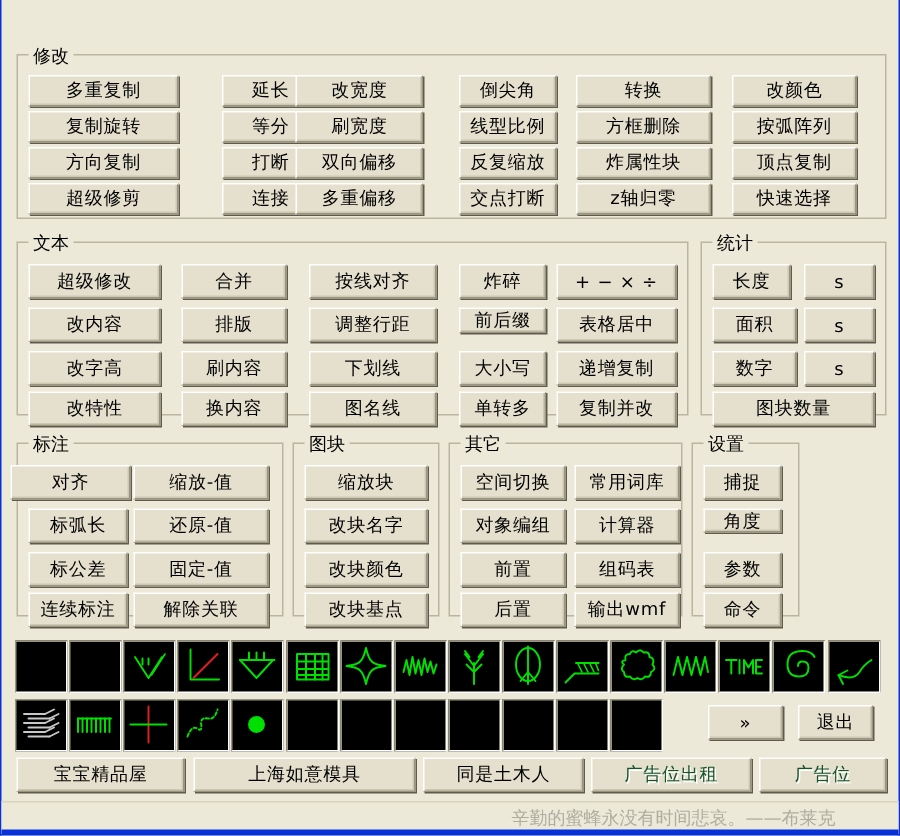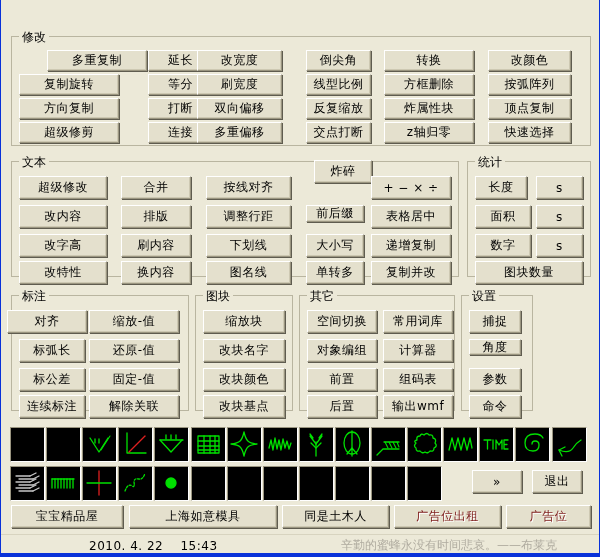--- a/index.html
+++ b/index.html
@@ -50,21 +50,21 @@
     position:absolute;box-sizing:border-box;
     background:#e4e0cd;
     border:1px solid;
     border-color:#ffffff #9a9580 #9a9580 #ffffff;
     box-shadow:inset -1px -1px 0 #cdc8b2, 1px 1px 0 #5f5c4f;
     color:#000;font-size:12px;
     display:flex;align-items:center;justify-content:center;
     white-space:nowrap;cursor:pointer;font-family:inherit;
     letter-spacing:.5px;
   }
-  .btn.dis{color:#7f1d1d;text-shadow:1px 1px 0 #fff;cursor:default;}
+  .btn.dis{color:#14532d;text-shadow:1px 1px 0 #fff;cursor:default;}
   
   .iconcell{
     position:absolute;box-sizing:border-box;
     background:#000;border:1px solid;
     border-color:#9a9580 #ffffff #ffffff #9a9580;
     overflow:hidden;cursor:pointer;
   }
   .iconcell svg{display:block;}
   
   .statusbar{
@@ -106,21 +106,21 @@
 
   <div class="grp" style="left:298px;top:295px;width:156px;height:116px;">
     <span class="grp-title">其它</span>
   </div>
 
   <div class="grp" style="left:460px;top:295px;width:72px;height:116px;">
     <span class="grp-title">设置</span>
   </div>
 
   <div id="dyn">
-      <div class="btn" style="left: 18px; top: 50px; width: 100px; height: 21px; margin-left: 28px;">多重复制</div>
+      <div class="btn" style="left: 18px; top: 50px; width: 100px; height: 21px;">多重复制</div>
       <div class="btn" style="left: 18px; top: 74px; width: 100px; height: 21px;">复制旋转</div>
       <div class="btn" style="left: 18px; top: 98px; width: 100px; height: 21px;">方向复制</div>
       <div class="btn" style="left: 18px; top: 122px; width: 100px; height: 21px;">超级修剪</div>
       <div class="btn" style="left: 147px; top: 50px; width: 65px; height: 21px;">延长</div>
       <div class="btn" style="left: 147px; top: 74px; width: 65px; height: 21px;">等分</div>
       <div class="btn" style="left: 147px; top: 98px; width: 65px; height: 21px;">打断</div>
       <div class="btn" style="left: 147px; top: 122px; width: 65px; height: 21px;">连接</div>
       <div class="btn" style="left: 196px; top: 50px; width: 85px; height: 21px;">改宽度</div>
       <div class="btn" style="left: 196px; top: 74px; width: 85px; height: 21px;">刷宽度</div>
       <div class="btn" style="left: 196px; top: 98px; width: 85px; height: 21px;">双向偏移</div>
@@ -142,21 +142,21 @@
       <div class="btn" style="left: 18px; top: 234px; width: 88px; height: 23px;">改字高</div>
       <div class="btn" style="left: 18px; top: 261px; width: 88px; height: 23px;">改特性</div>
       <div class="btn" style="left: 120px; top: 176px; width: 70px; height: 23px;">合并</div>
       <div class="btn" style="left: 120px; top: 205px; width: 70px; height: 23px;">排版</div>
       <div class="btn" style="left: 120px; top: 234px; width: 70px; height: 23px;">刷内容</div>
       <div class="btn" style="left: 120px; top: 261px; width: 70px; height: 23px;">换内容</div>
       <div class="btn" style="left: 205px; top: 176px; width: 85px; height: 23px;">按线对齐</div>
       <div class="btn" style="left: 205px; top: 205px; width: 85px; height: 23px;">调整行距</div>
       <div class="btn" style="left: 205px; top: 234px; width: 85px; height: 23px;">下划线</div>
       <div class="btn" style="left: 205px; top: 261px; width: 85px; height: 23px;">图名线</div>
-      <div class="btn" style="left: 305px; top: 160px; width: 58px; height: 23px; margin-left: 8px;">炸碎</div>
+      <div class="btn" style="left: 305px; top: 176px; width: 58px; height: 23px;">炸碎</div>
       <div class="btn" style="left: 305px; top: 205px; width: 58px; height: 17px;">前后缀</div>
       <div class="btn" style="left: 305px; top: 234px; width: 58px; height: 23px;">大小写</div>
       <div class="btn" style="left: 305px; top: 261px; width: 58px; height: 23px;">单转多</div>
       <div class="btn" style="left: 370px; top: 176px; width: 80px; height: 23px;">+ − × ÷</div>
       <div class="btn" style="left: 370px; top: 205px; width: 80px; height: 23px;">表格居中</div>
       <div class="btn" style="left: 370px; top: 234px; width: 80px; height: 23px;">递增复制</div>
       <div class="btn" style="left: 370px; top: 261px; width: 80px; height: 23px;">复制并改</div>
       <div class="btn" style="left: 474px; top: 176px; width: 52px; height: 23px;">长度</div>
       <div class="btn" style="left: 535px; top: 176px; width: 47px; height: 23px;">s</div>
       <div class="btn" style="left: 474px; top: 205px; width: 56px; height: 23px;">面积</div>
@@ -333,21 +333,16 @@
       <div class="btn" style="left: 471px; top: 470px; width: 50px; height: 23px;">»</div>
       <div class="btn" style="left: 531px; top: 470px; width: 50px; height: 23px;">退出</div>
       <div class="btn" style="left: 10px; top: 505px; width: 112px; height: 23px;">宝宝精品屋</div>
       <div class="btn" style="left: 128px; top: 505px; width: 148px; height: 23px;">上海如意模具</div>
       <div class="btn" style="left: 281px; top: 505px; width: 107px; height: 23px;">同是土木人</div>
       <div class="btn dis" style="left: 393px; top: 505px; width: 107px; height: 23px;">广告位出租</div>
       <div class="btn dis" style="left: 505px; top: 505px; width: 85px; height: 23px;">广告位</div>
     </div>
 
   <div class="statusbar">
-    <span class="status-date">
-      <span>2010. 4. 22</span>
-      &nbsp;&nbsp;
-      <span>15:43</span>
-    </span>
     <span class="status-quote">辛勤的蜜蜂永没有时间悲哀。——布莱克</span>
   </div>
   <div class="blue-foot"></div>
 </div>
 
 </body></html>

